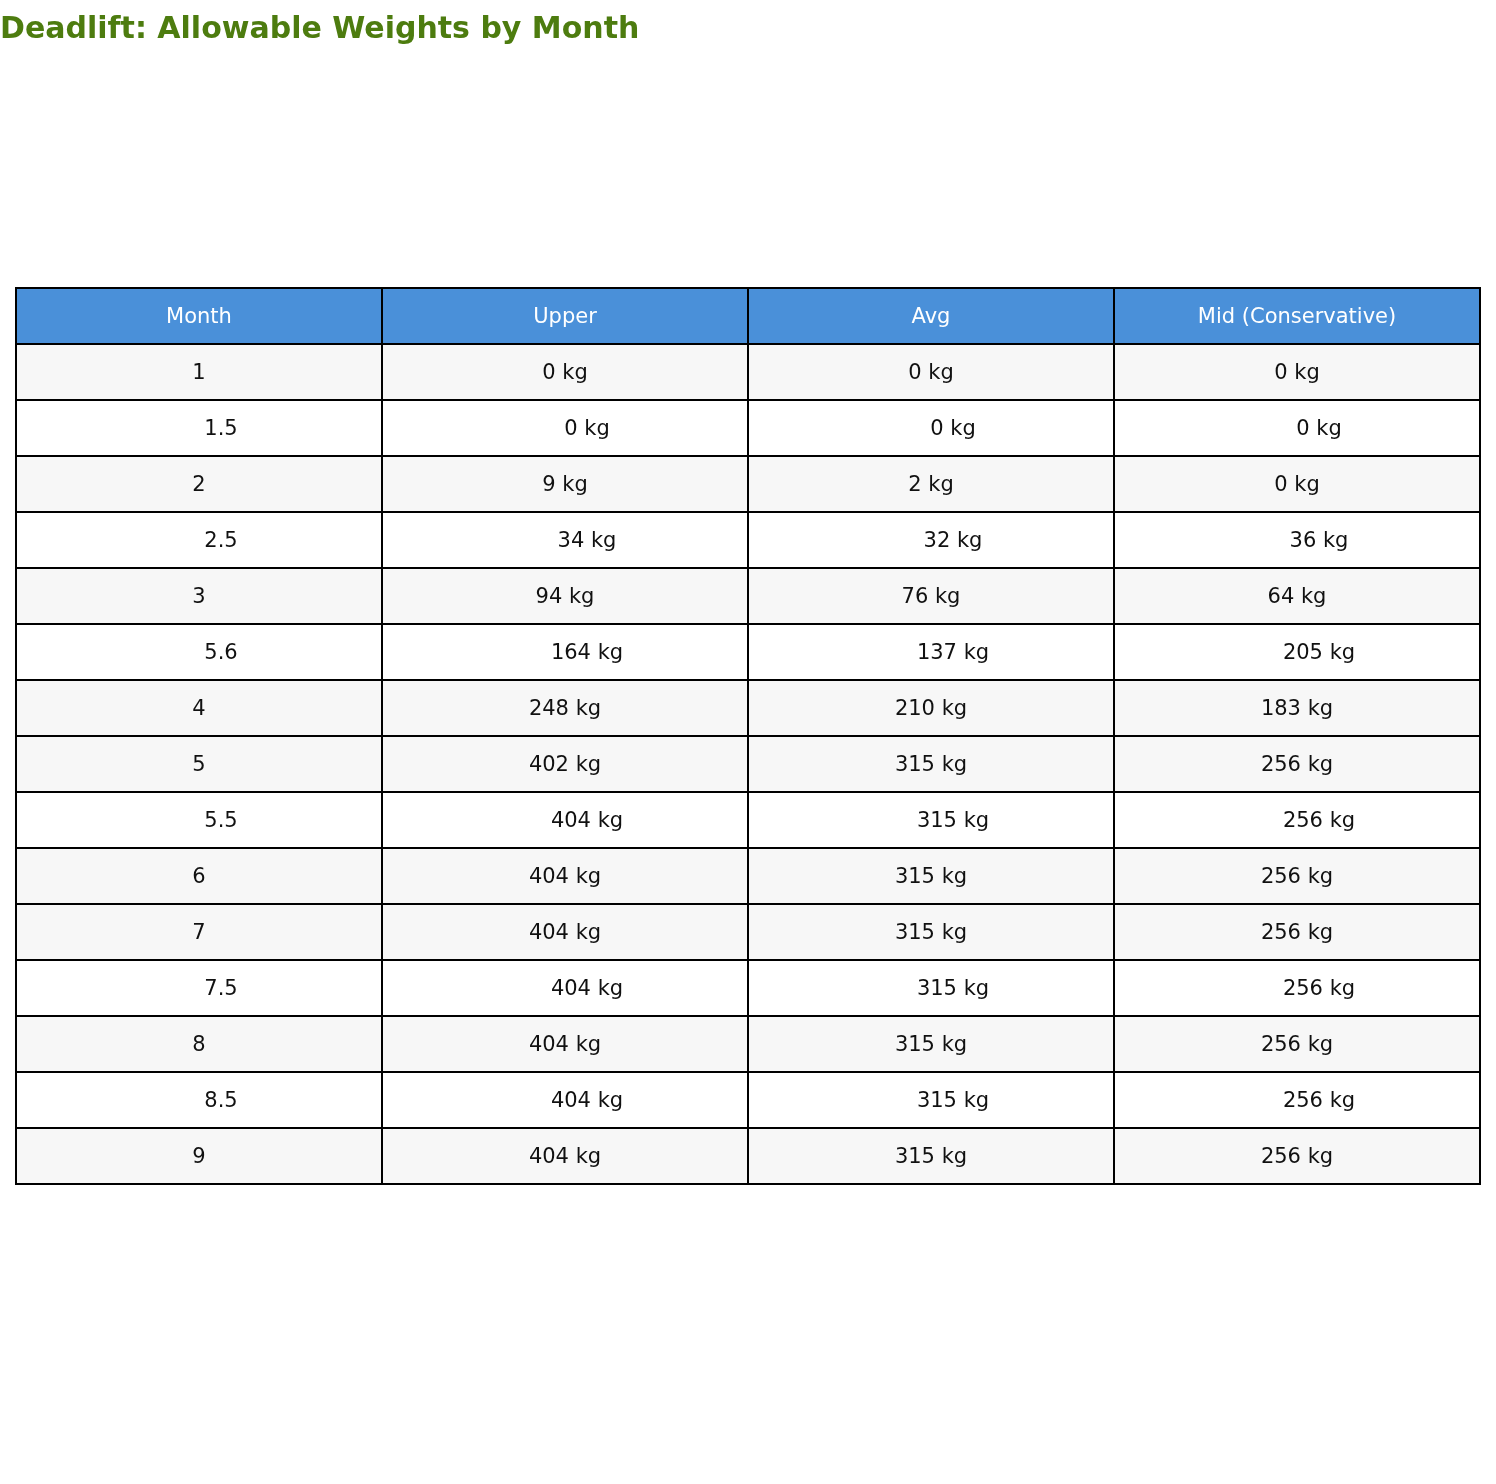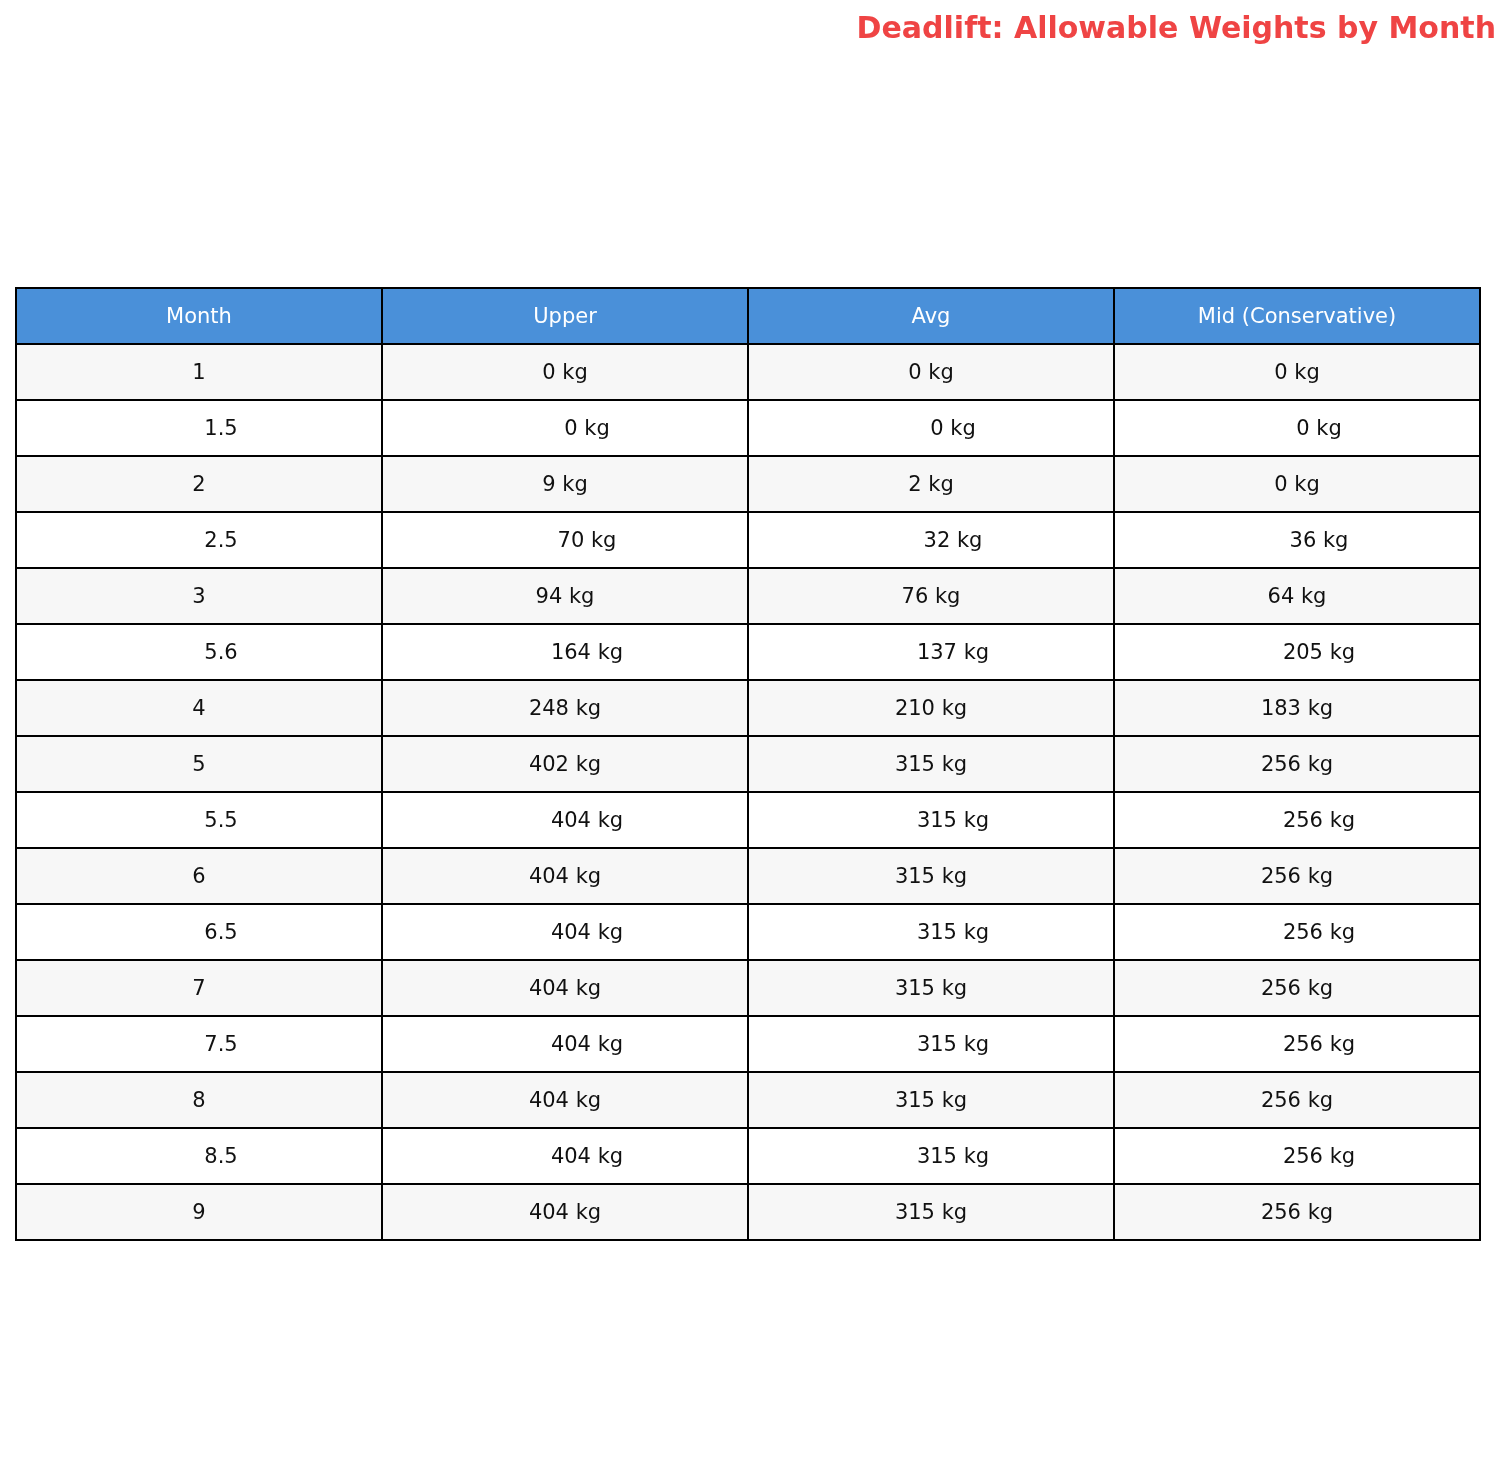--- a/index.html
+++ b/index.html
@@ -13,24 +13,24 @@
     width: 1496px;
     height: 1484px;
     background: #ffffff;
     overflow: hidden;
   }
   .chart-title {
     position: absolute;
     top: 10px;
     left: 0;
     width: 100%;
-    text-align: right;
+    text-align: left;
     font-size: 30px;
     font-weight: bold;
-    color: #ef4444;
+    color: #4d7c0f;
     letter-spacing: 0px;
   }
   .table-wrap {
     position: absolute;
     left: 15px;
     top: 287px;
     width: 1466px;
   }
   table.weights {
     border-collapse: collapse;
@@ -87,21 +87,21 @@
             <td>0 kg</td>
           </tr>
           <tr class="odd">
             <td>2</td>
             <td>9 kg</td>
             <td>2 kg</td>
             <td>0 kg</td>
           </tr>
           <tr class="even">
             <td>2.5</td>
-            <td>70 kg</td>
+            <td>34 kg</td>
             <td>32 kg</td>
             <td>36 kg</td>
           </tr>
           <tr class="odd">
             <td>3</td>
             <td>94 kg</td>
             <td>76 kg</td>
             <td>64 kg</td>
           </tr>
           <tr class="even">
@@ -123,26 +123,20 @@
             <td>256 kg</td>
           </tr>
           <tr class="even">
             <td>5.5</td>
             <td>404 kg</td>
             <td>315 kg</td>
             <td>256 kg</td>
           </tr>
           <tr class="odd">
             <td>6</td>
-            <td>404 kg</td>
-            <td>315 kg</td>
-            <td>256 kg</td>
-          </tr>
-          <tr class="even">
-            <td>6.5</td>
             <td>404 kg</td>
             <td>315 kg</td>
             <td>256 kg</td>
           </tr>
           <tr class="odd">
             <td>7</td>
             <td>404 kg</td>
             <td>315 kg</td>
             <td>256 kg</td>
           </tr>

